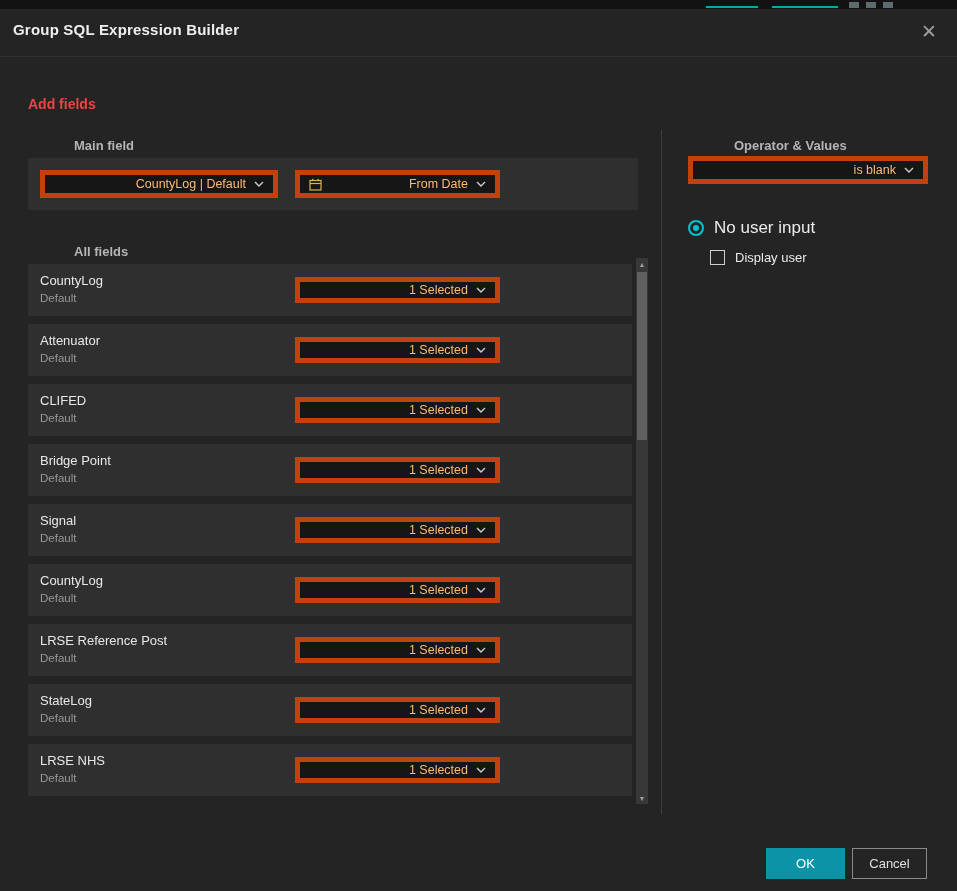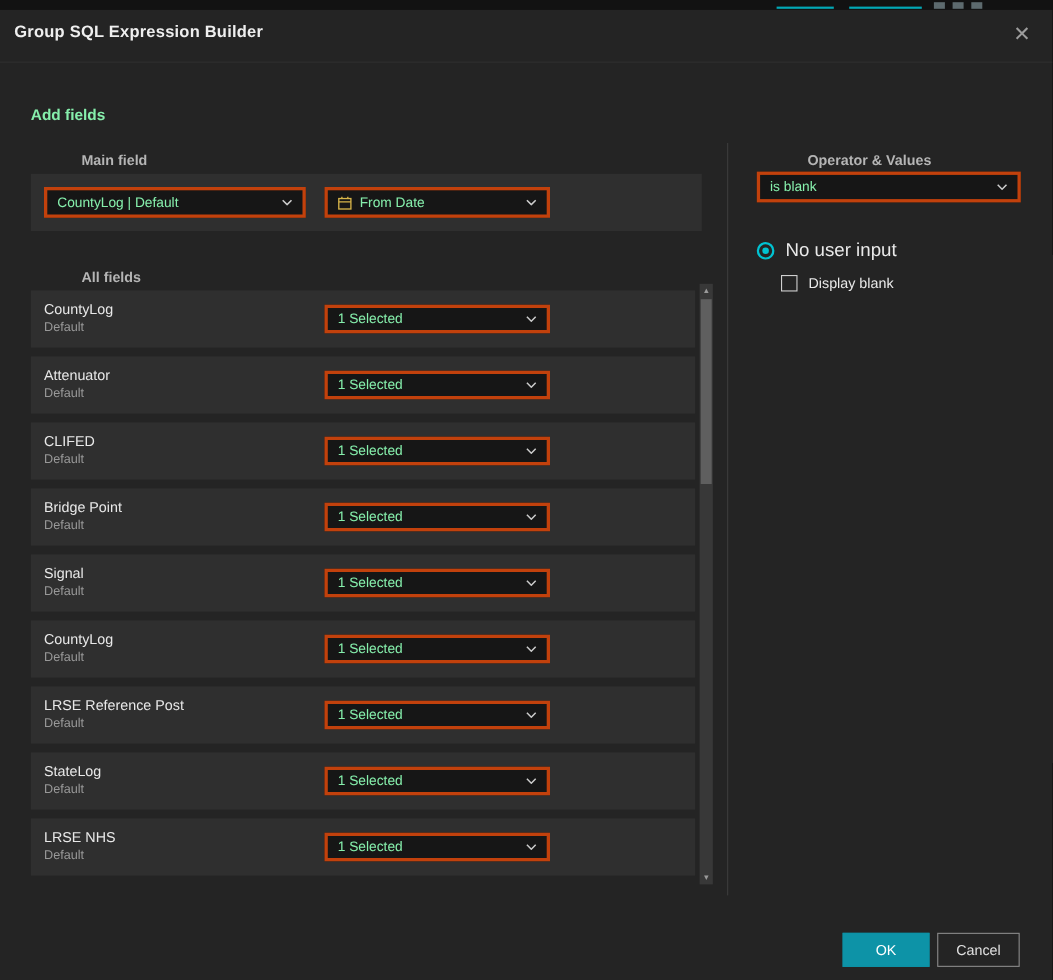--- a/index.html
+++ b/index.html
@@ -13,27 +13,27 @@
   .app-strip .frag { position:absolute; top:2px; height:6px; border-bottom:2px solid var(--accent); opacity:.85; }
   .app-strip .icon-frag { position:absolute; top:2px; height:6px; background:#5d6a6e; }
 
   .dialog { position:absolute; top:9px; left:0; width:957px; height:882px; background:#242424; color:#e6e6e6; }
 
   .dialog-header { position:relative; height:48px; border-bottom:1px solid #303030; }
   .dialog-title { position:absolute; left:13px; top:12px; font-size:15px; font-weight:700; color:#efefef; letter-spacing:.2px; }
   .close-btn { position:absolute; right:14px; top:8px; width:28px; height:28px; display:flex; align-items:center; justify-content:center;
                font-size:19px; color:#9d9d9d; cursor:pointer; }
 
-  .heading { position:absolute; font-size:14px; font-weight:700; color:#86efac; }
+  .heading { position:absolute; font-size:14px; font-weight:700; color:#ef4444; }
   .subheading { position:absolute; font-size:13px; font-weight:700; color:#b5b5b5;padding-left:46px; }
 
   .main-field-box { position:absolute; left:28px; top:149px; width:610px; height:52px; background:#2f2f2f; }
 
-  .select { background:#161616; border:3px solid #c2410c; color:#86efac; font-size:12.5px;
-            display:flex; align-items:center; padding:0 9px; cursor:pointer; }
+  .select { background:#161616; border:5px solid #c2410c; color:#fdba74; font-size:12.5px;
+            display:flex; align-items:center; padding:0 9px; cursor:pointer;text-align:right; }
   .select .sel-label { flex:1 1 auto; white-space:nowrap; overflow:hidden; text-overflow:ellipsis; }
   .select .chev { flex:0 0 auto; margin-left:8px; display:flex; align-items:center; }
 
   .sel-source { position:absolute; left:12px; top:12px; width:238px; height:28px; }
   .sel-field  { position:absolute; left:267px; top:12px; width:205px; height:28px; }
   .cal-icon { margin-right:7px; display:flex; align-items:center; }
 
   .fields-list { position:absolute; left:28px; top:255px; width:604px; }
   .field-row { position:relative; height:52px; background:#2f2f2f; margin-bottom:8px; }
   .field-name { position:absolute; left:12px; top:9px; font-size:13px; color:#e8e8e8; }
@@ -249,21 +249,21 @@
 
     <div class="radio-row">
       <span class="radio-outer">
           <span class="radio-dot"></span>
         </span>
       <span class="radio-label">No user input</span>
     </div>
 
     <div class="check-row">
       <span class="checkbox"></span>
-      <span class="check-label">Display blank</span>
+      <span class="check-label">Display user</span>
     </div>
 
     <div class="footer">
       <div class="btn btn-ok">OK</div>
       <div class="btn btn-cancel">Cancel</div>
     </div>
 
   </div>
 </div>
 

